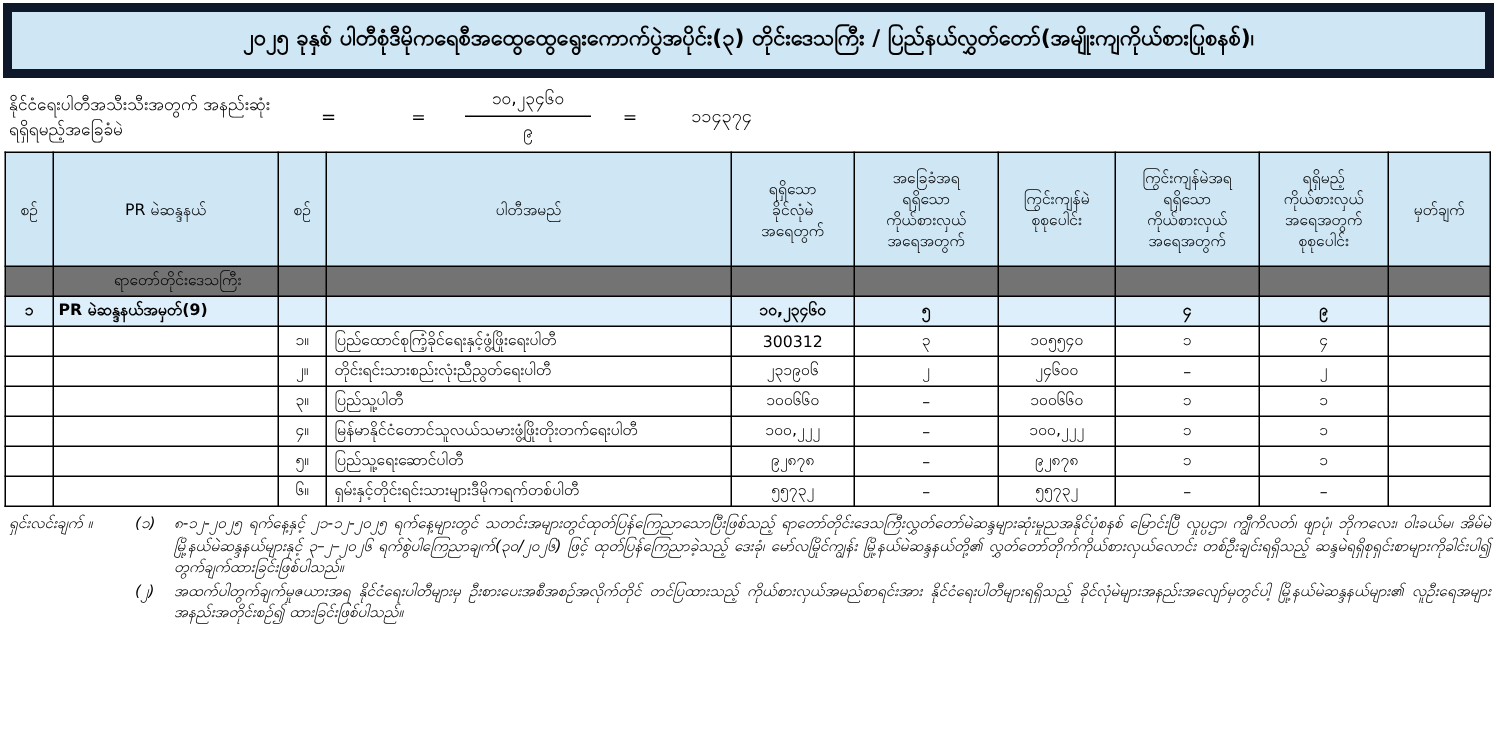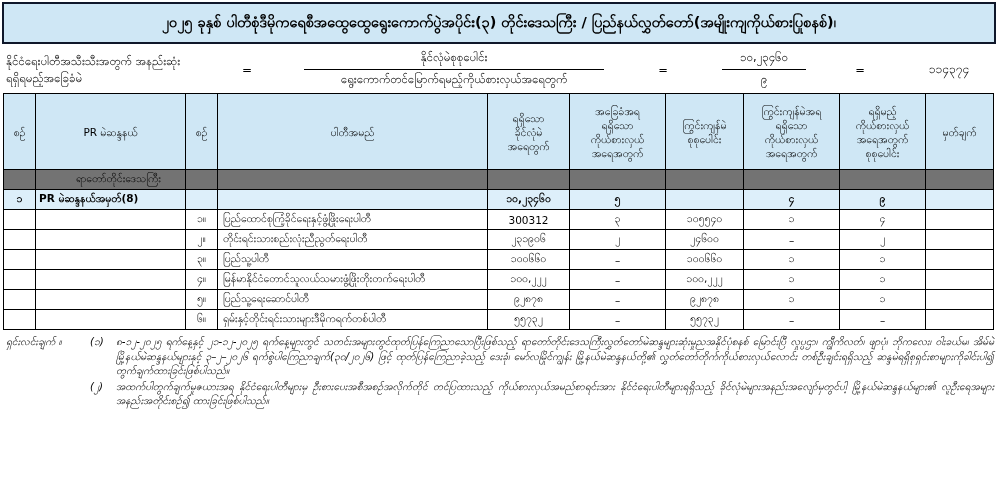--- a/index.html
+++ b/index.html
@@ -13,41 +13,40 @@
     width: 998px;
     height: 498px;
     overflow: hidden;
     background: #ffffff;
   }
 
   
   .banner {
     margin: 2px 2px 0 2px;
     background: #cfe7f5;
-    border: 2px solid #0f172a;
+    border: 6px solid #0f172a;
     padding: 7px 10px 9px 10px;
     text-align: center;
   }
   .banner .line {
     font-size: 14.5px;
     font-weight: bold;
     color: #000;
     line-height: 1.55;
     letter-spacing: 0px;
   }
 
   
   .formula {
     margin: 6px 4px 2px 4px;
     display: flex;
     align-items: center;
     justify-content: flex-start;
     font-size: 11.5px;
     color: #000;
-    gap: 28px;
   }
   .f-label {
     width: 186px;
     line-height: 1.45;
     text-align: left;
     padding-left: 2px;
   }
   .f-eq {
     width: 58px;
     text-align: center;
@@ -130,24 +129,20 @@
 <div id="page">
 
   <div class="banner">
     <div class="line">၂၀၂၅ ခုနှစ် ပါတီစုံဒီမိုကရေစီအထွေထွေရွေးကောက်ပွဲအပိုင်း(၃) တိုင်းဒေသကြီး / ပြည်နယ်လွှတ်တော်(အမျိုးကျကိုယ်စားပြုစနစ်)၊</div>
   </div>
 
   <div class="formula">
     <div class="f-label">နိုင်ငံရေးပါတီအသီးသီးအတွက်
 အနည်းဆုံးရရှိရမည့်အခြေခံမဲ</div>
     <div class="f-eq">=</div>
-    <div class="frac">
-      <div class="num">နိုင်လုံမဲစုစုပေါင်း</div>
-      <div class="den">ရွေးကောက်တင်မြောက်ရမည့်ကိုယ်စားလှယ်အရေတွက်</div>
-    </div>
     <div class="f-eq2">=</div>
     <div class="frac f-frac2">
       <div class="num">၁၀,၂၃၄၆၀</div>
       <div class="den">၉</div>
     </div>
     <div class="f-eq3">=</div>
     <div class="f-result">၁၁၄၃၇၄</div>
   </div>
 
   <table class="grid">
@@ -197,21 +192,21 @@
         <td class="l"></td>
         <td class="c"></td>
         <td class="c"></td>
         <td class="c"></td>
         <td class="c"></td>
         <td class="c"></td>
         <td class="c"></td>
       </tr>
       <tr class="row-party">
         <td class="c">၁</td>
-        <td class="l">PR မဲဆန္ဒနယ်အမှတ်(8)</td>
+        <td class="l">PR မဲဆန္ဒနယ်အမှတ်(9)</td>
         <td class="c"></td>
         <td class="l"></td>
         <td class="c">၁၀,၂၃၄၆၀</td>
         <td class="c">၅</td>
         <td class="c"></td>
         <td class="c">၄</td>
         <td class="c">၉</td>
         <td class="c"></td>
       </tr>
 

